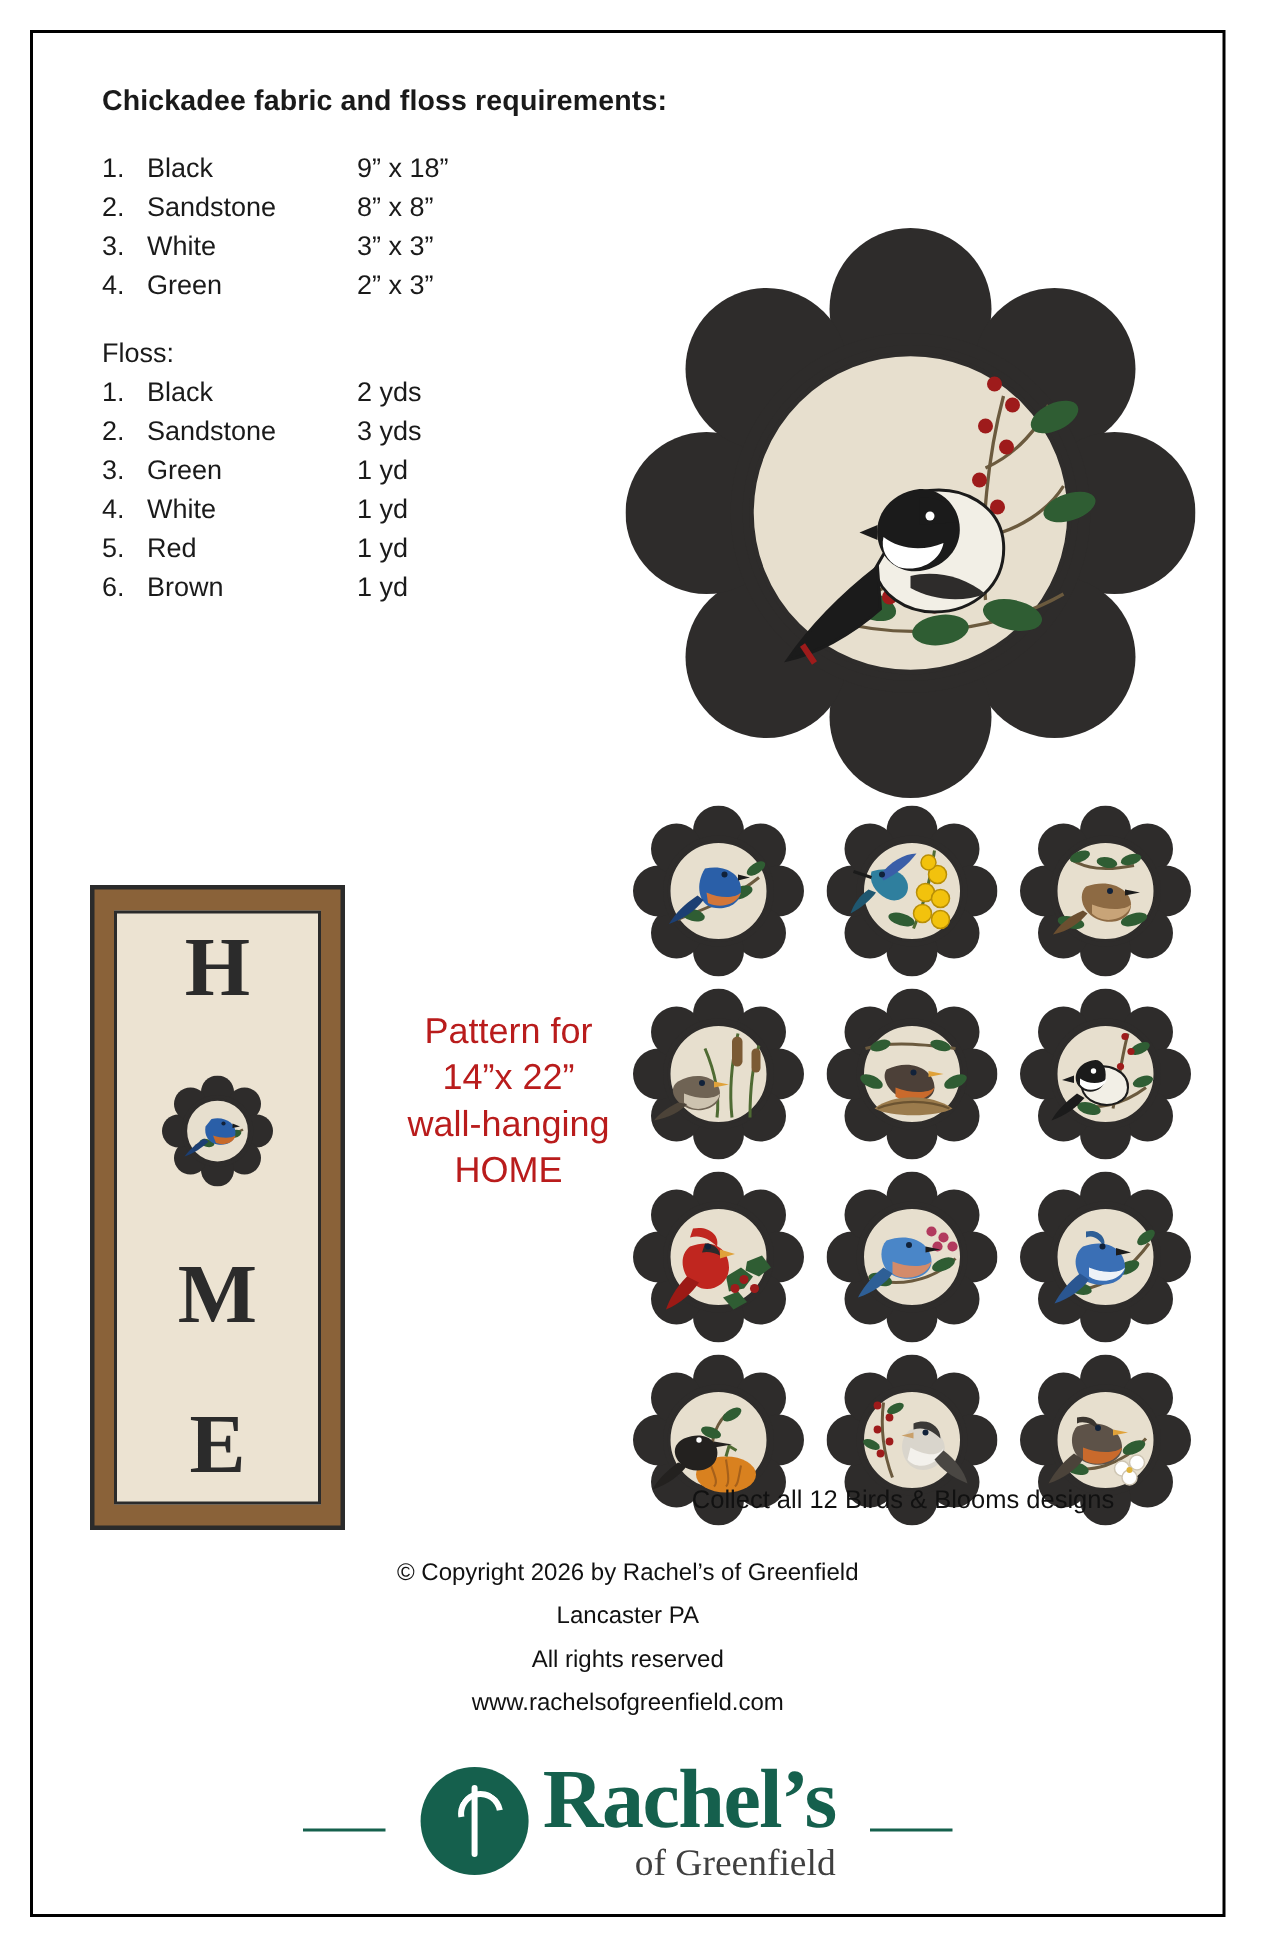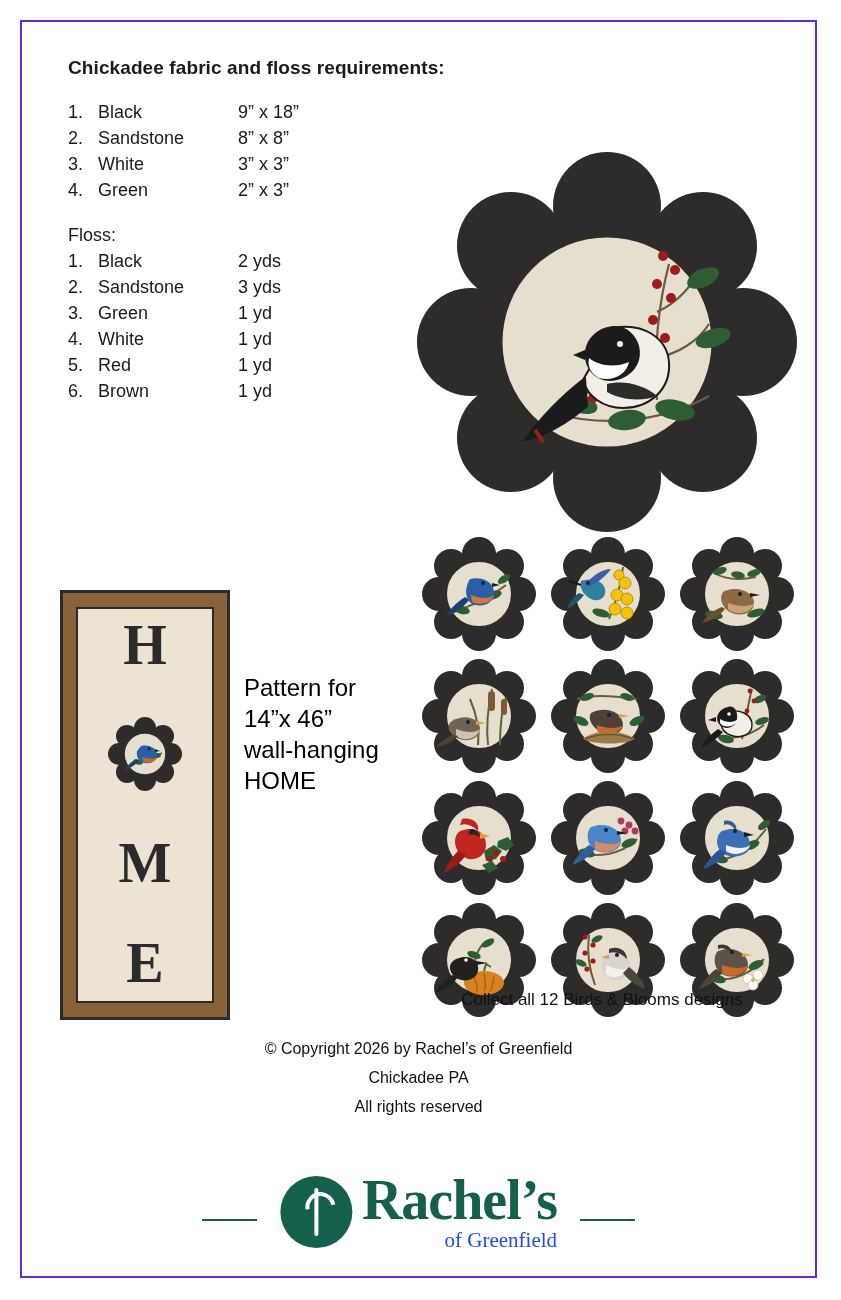--- a/index.html
+++ b/index.html
@@ -6,21 +6,21 @@
   body{
     width:841px;height:1300px;
     background:#ffffff;
     font-family:"Liberation Sans", sans-serif;
     color:#1a1a1a;
     overflow:hidden;
   }
   .page{
     position:absolute;left:20px;top:20px;
     width:797px;height:1258px;
-    border:2px solid #6d28d9;
+    border:2px solid #000000;
     background:#ffffff;
     box-sizing:border-box;
   }
   
   .reqs{
     position:absolute;left:46px;top:35px;width:380px;
   }
   .reqs .title{
     font-size:19px;font-weight:bold;margin:0 0 20px 0;letter-spacing:.1px;
   }
@@ -59,21 +59,21 @@
   }
   .home-letter{
     font-family:"Liberation Serif", serif;
     font-weight:bold;font-size:56px;line-height:56px;color:#2b2b2b;
   }
   .home-medallion{
     width:74px;height:74px;position:relative;
   }
   .pattern-note{
     position:absolute;left:222px;top:650px;width:190px;
-    font-size:24px;line-height:31px;color:#000000;
+    text-align:center;font-size:24px;line-height:31px;color:#b91c1c;
   }
 
   
   .grid{
     position:absolute;left:400px;top:515px;width:372px;
   }
   .grid-row{display:flex;justify-content:space-between;margin-bottom:8px;}
   .med{
     width:114px;height:114px;position:relative;
   }
@@ -115,21 +115,21 @@
     border-bottom-color:transparent;border-right-color:transparent;
     transform:rotate(35deg);
   }
   .logo-text{line-height:1;}
   .logo-name{
     font-family:"Liberation Serif", serif;
     font-size:56px;font-weight:bold;color:#15604d;letter-spacing:-1px;
   }
   .logo-sub{
     font-family:"Liberation Serif", serif;
-    font-size:21px;color:#1d4ed8;text-align:right;margin-top:2px;
+    font-size:25px;color:#404040;text-align:right;margin-top:2px;
   }
 </style>
 </head>
 <body>
 
 <div class="page">
 
   <div class="reqs">
     <div class="title">Chickadee fabric and floss requirements:</div>
     <ul class="listblock">
@@ -276,21 +276,21 @@
           <path d="M47 32 L52 34 L47 35 Z" fill="#1b1b1b"></path>
         </svg>
       </div>
       <div class="home-letter">M</div>
       <div class="home-letter">E</div>
     </div>
   </div>
 
   <div class="pattern-note">
     <div>Pattern for</div>
-    <div>14”x 46”</div>
+    <div>14”x 22”</div>
     <div>wall-hanging</div>
     <div>HOME</div>
   </div>
 
   <div class="grid">
 
     <div class="grid-row">
       <div class="med">
         <svg viewBox="0 0 114 114" width="114" height="114">
           <g fill="#2e2c2b">
@@ -664,22 +664,23 @@
           <path d="M62 50 L72 52 L62 54 Z" fill="#e0a23a"></path>
         </svg>
       </div>
     </div>
   </div>
 
   <div class="collect">Collect all 12  Birds &amp; Blooms designs</div>
 
   <div class="copyright">
     <div>© Copyright 2026 by Rachel’s of Greenfield</div>
-    <div>Chickadee PA</div>
+    <div>Lancaster PA</div>
     <div>All rights reserved</div>
+    <div>www.rachelsofgreenfield.com</div>
   </div>
 
   <div class="logo-wrap">
     <div class="rule left"></div>
     <div class="rule right"></div>
     <div class="logo">
       <div class="logo-mark"></div>
       <div class="logo-text">
         <div class="logo-name">Rachel’s</div>
         <div class="logo-sub">of Greenfield</div>

